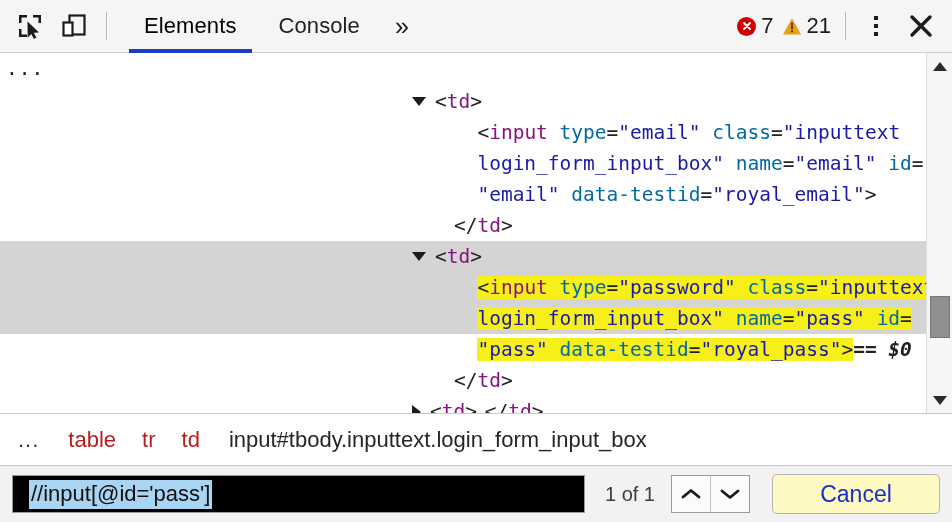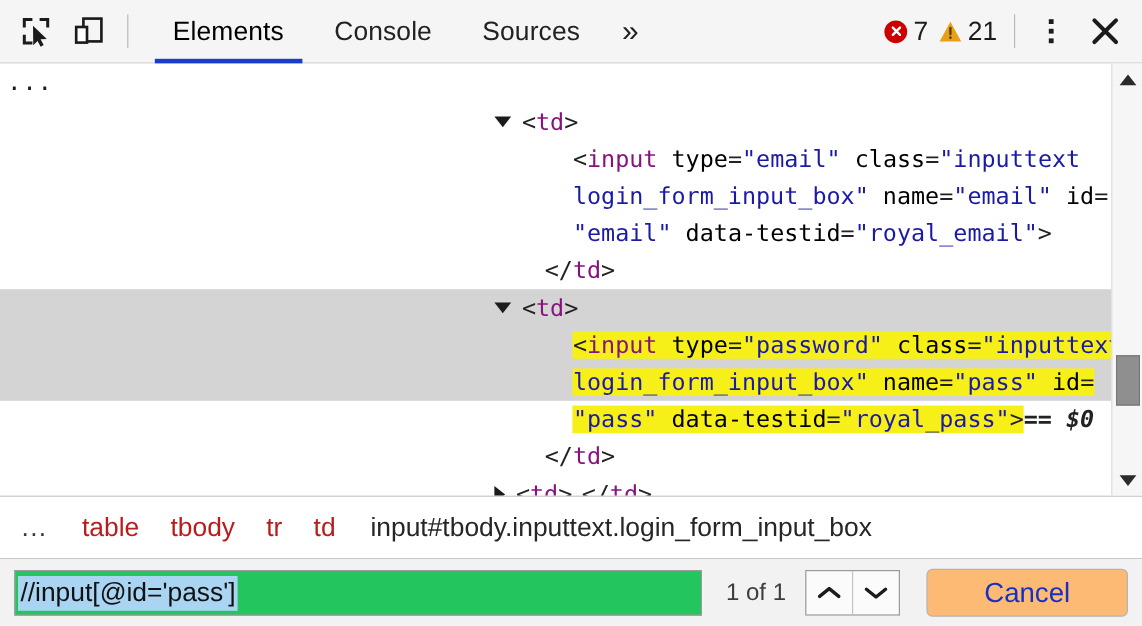--- a/index.html
+++ b/index.html
@@ -179,21 +179,21 @@
     border-left: 7px solid transparent;
     border-right: 7px solid transparent;
     border-top: 9px solid #1b1b1b;
   }
   .arrow-r {
     border-top: 7px solid transparent;
     border-bottom: 7px solid transparent;
     border-left: 9px solid #1b1b1b;
   }
   .tag { color: #881280; }
-  .attr { color: #000000; }
+  .attr { color: #0369a1; }
   .val { color: #1a1aa6; }
   .punct { color: #222222; }
   .hl { background: #f7ef18; }
   .dollar {
     color: #222222;
     font-style: italic;
     font-weight: bold;
   }
 
   
@@ -263,26 +263,26 @@
     background: #f2f2f2;
     display: flex;
     align-items: center;
     padding: 0 12px;
     box-sizing: border-box;
     gap: 0;
   }
   .search-field {
     flex: 1;
     height: 38px;
-    background: #22c55e;
+    background: #000000;
     border: 1px solid #9a9a9a;
     display: flex;
     align-items: center;
     box-sizing: border-box;
-    padding-left: 2px;
+    padding-left: 16px;
     cursor: text;
   }
   .search-text {
     font-family: "Liberation Sans", sans-serif;
     font-size: 22px;
     color: #111111;
     background: #a9d4f2;
     padding: 1px 2px 2px 2px;
     white-space: pre;
   }
@@ -307,21 +307,21 @@
     justify-content: center;
     cursor: pointer;
   }
   .navbtn + .navbtn { border-left: 1px solid #c4c4c4; }
   .cancel-btn {
     margin-left: 22px;
     height: 40px;
     min-width: 168px;
     border: 1px solid #b4b4b4;
     border-radius: 5px;
-    background: #fdba74;
+    background: #fef9c3;
     display: flex;
     align-items: center;
     justify-content: center;
     font-family: "Liberation Sans", sans-serif;
     font-size: 23px;
     color: #1530c4;
     cursor: pointer;
     padding: 0 18px;
     box-sizing: border-box;
   }
@@ -350,23 +350,20 @@
     </div>
 
     <div class="tb-sep"></div>
 
     <div class="tabs">
       <div class="tab active">
         <span>Elements</span>
       </div>
       <div class="tab">
         <span>Console</span>
-      </div>
-      <div class="tab">
-        <span>Sources</span>
       </div>
       <div class="tab-more">
         <span>»</span>
       </div>
     </div>
 
     <div class="tb-spacer"></div>
 
     <div class="counters">
       <div class="counter">
@@ -465,21 +462,20 @@
       <div class="sbar-thumb" style="top:243px"></div>
       <div class="sbar-btn bot">
           <span class="tri-dn"></span>
         </div>
     </div>
   </div>
 
   <div class="crumbs">
     <span class="crumb dots">...</span>
     <span class="crumb">table</span>
-    <span class="crumb">tbody</span>
     <span class="crumb">tr</span>
     <span class="crumb">td</span>
     <span class="crumb current">input#tbody.inputtext.login_form_input_box</span>
   </div>
 
   <div class="searchbar">
     <div class="search-field" title="Find by string, selector, or XPath">
       <span class="search-text">//input[@id='pass']</span>
     </div>
     <span class="matchcount">1 of 1</span>

